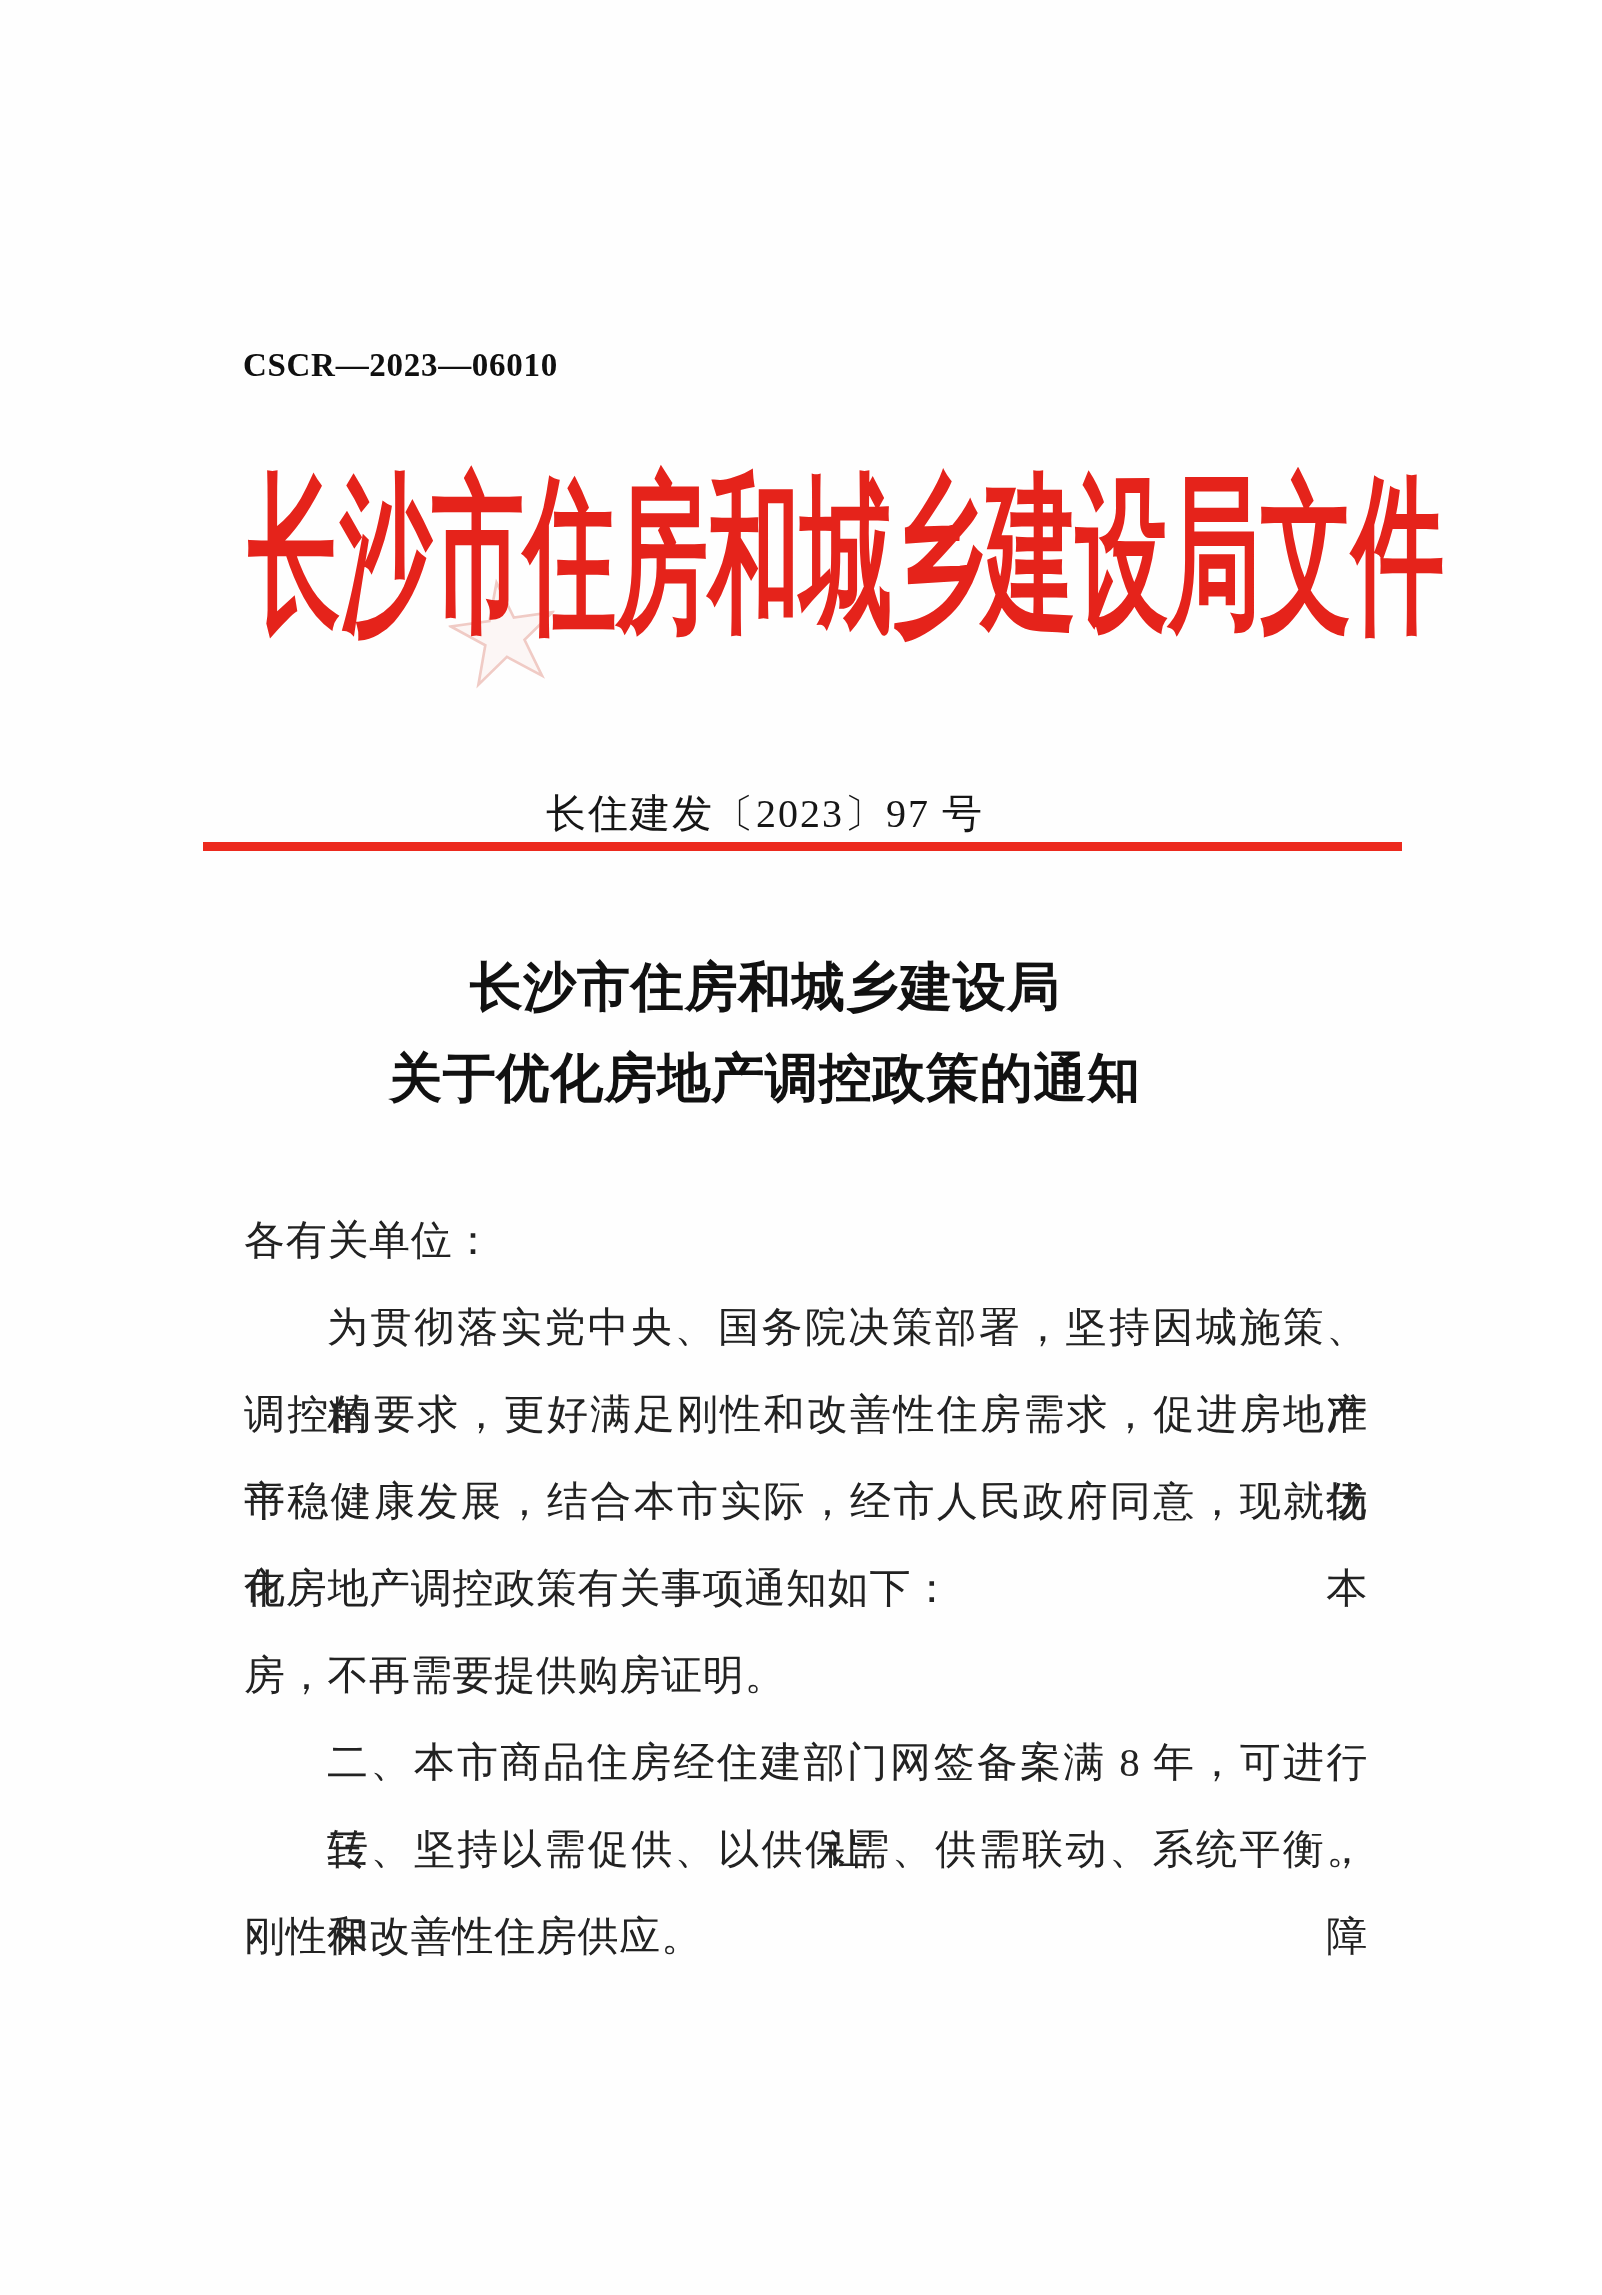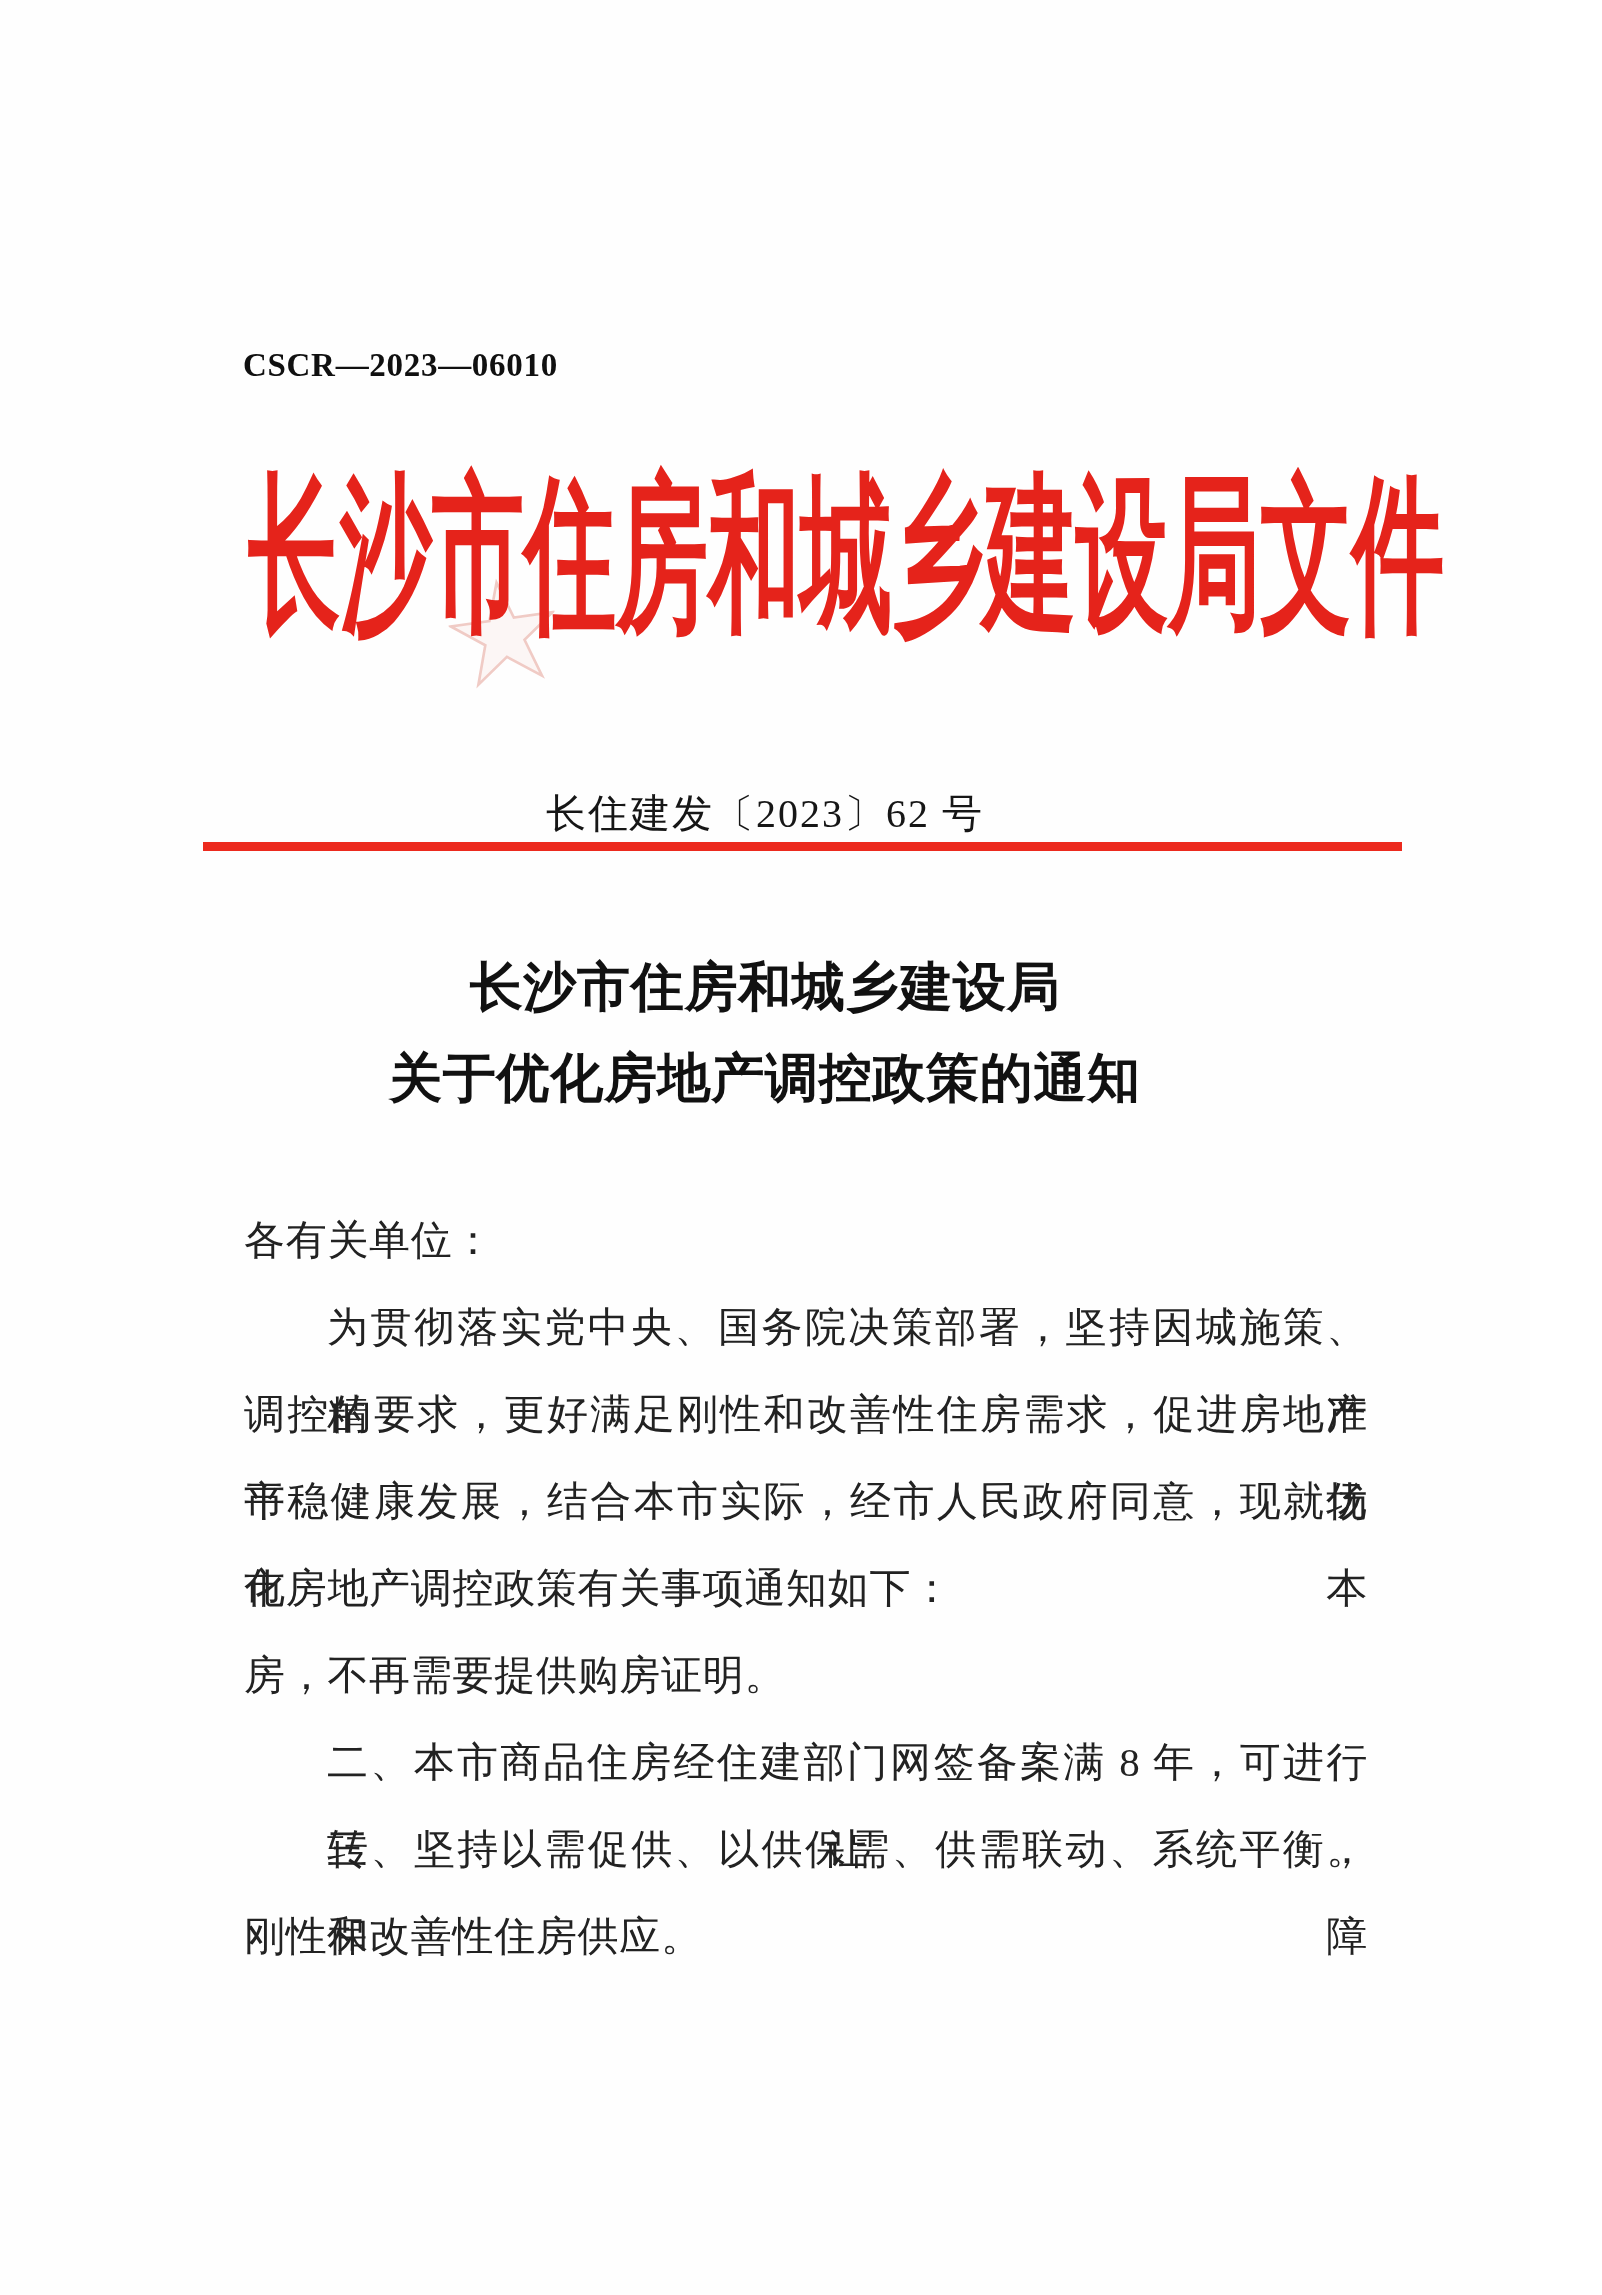--- a/index.html
+++ b/index.html
@@ -104,21 +104,21 @@
 <div class="page">
 
   <div class="doc-code">CSCR—2023—06010</div>
 
   <svg class="star-watermark" viewBox="0 0 100 100">
     <path d="M50,3 L61.5,37.5 L98,37.5 L68.5,59.5 L80,95 L50,73 L20,95 L31.5,59.5 L2,37.5 L38.5,37.5 Z" fill="rgba(246,214,209,0.30)" stroke="#e9b0a8" stroke-width="2.5"></path>
   </svg>
 
   <div class="org-banner">长沙市住房和城乡建设局文件</div>
 
-  <div class="doc-number">长住建发〔2023〕62 号</div>
+  <div class="doc-number">长住建发〔2023〕97 号</div>
 
   <div class="red-rule"></div>
 
   <div class="doc-title">
     <div>长沙市住房和城乡建设局</div>
     <div>关于优化房地产调控政策的通知</div>
   </div>
 
   <div class="body-block">
     <div class="line">各有关单位：</div>

